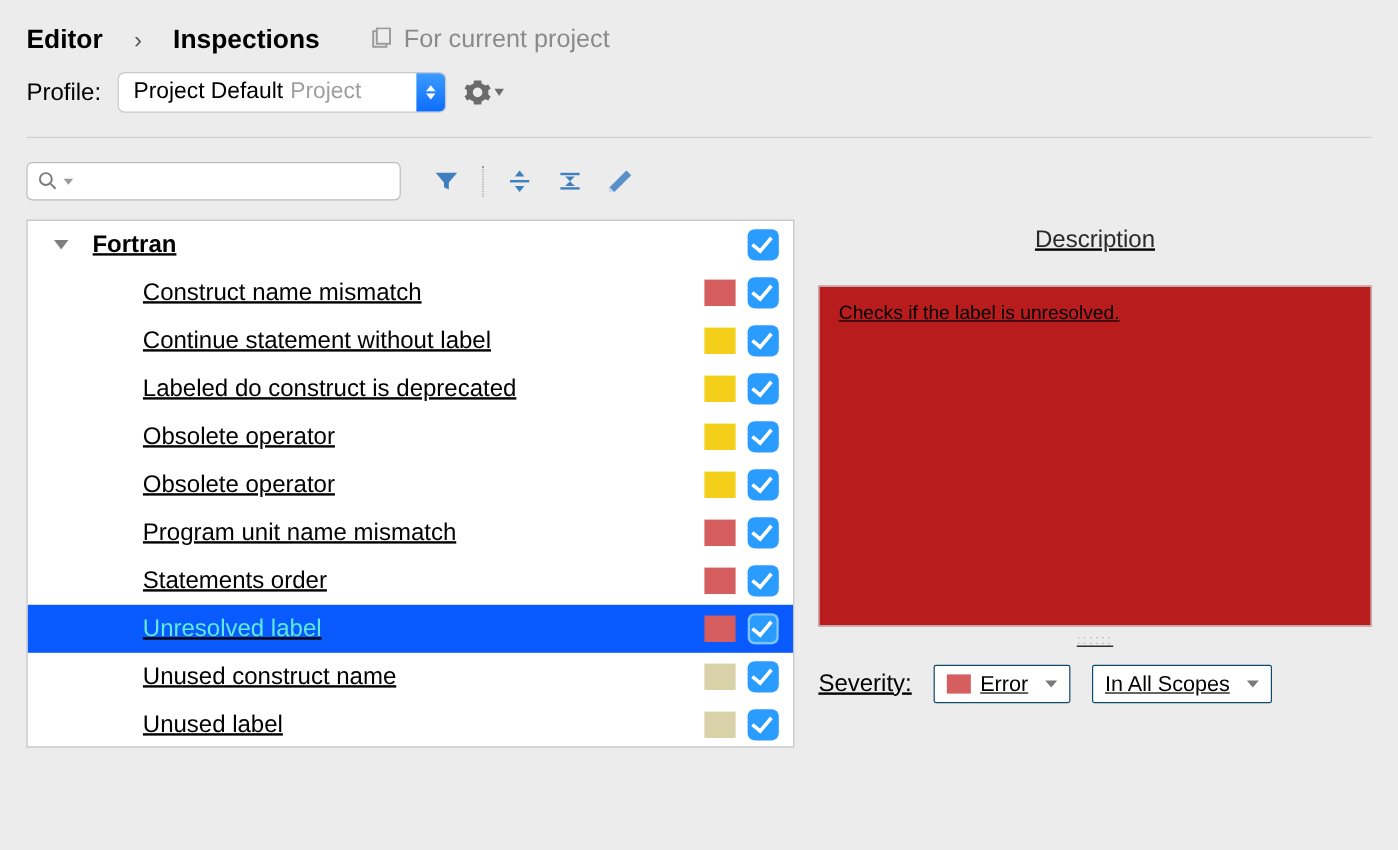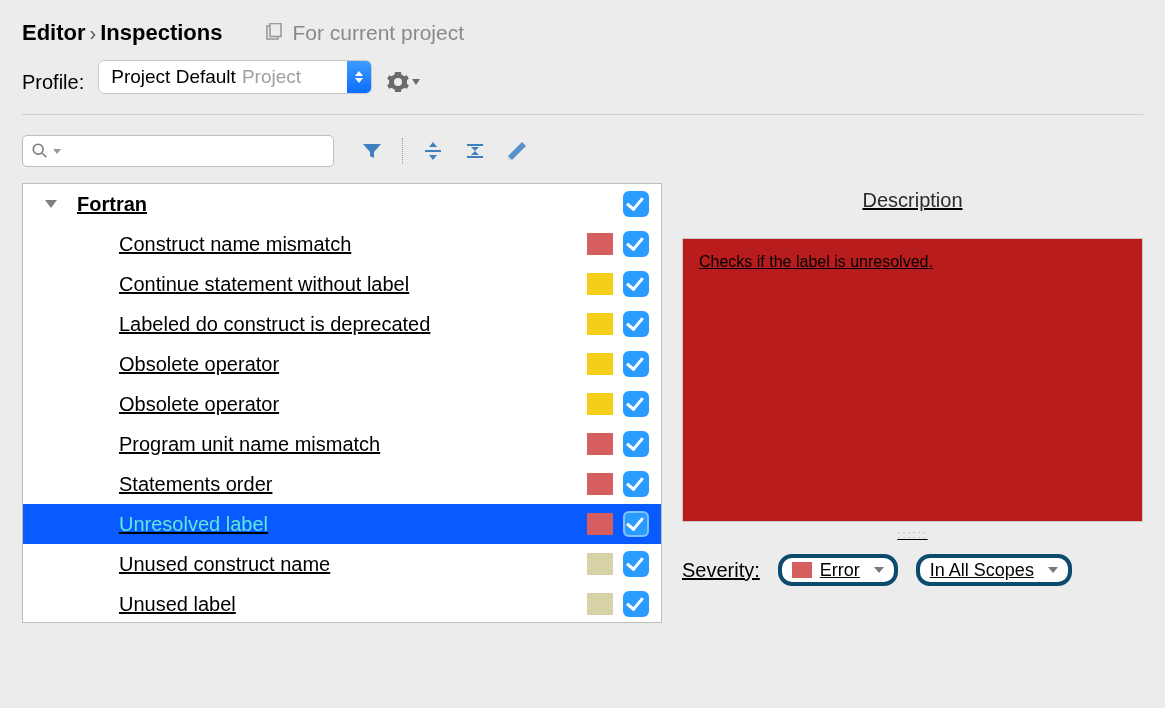--- a/index.html
+++ b/index.html
@@ -15,21 +15,21 @@
   }
   .header {
     padding: 20px 22px 14px 22px;
     display: flex;
     align-items: center;
     gap: 18px;
   }
   .breadcrumb {
     display: flex;
     align-items: baseline;
-    gap: 4px;
+    gap: 26px;
     font-size: 22px;
     font-weight: 700;
     justify-content: flex-end;
   }
   .breadcrumb .sep {
     font-weight: 400;
     color: #555;
     font-size: 20px;
   }
   .scope-hint {
@@ -38,21 +38,21 @@
     gap: 8px;
     color: #8a8a8a;
     font-size: 21px;
     margin-left: 24px;
     text-align: center;
   }
   .scope-hint svg { display:block; }
 
   .profile-row {
     display: flex;
-    align-items: flex-end;
+    align-items: center;
     gap: 14px;
     padding: 0 22px 20px 22px;
   }
   .profile-label { font-size: 20px; }
   .profile-select {
     display: flex;
     align-items: center;
     background: #fff;
     border: 1px solid #c8c8c8;
     border-radius: 6px;
@@ -175,21 +175,21 @@
     font-size:16px;
   }
   .grip {
     text-align:center; color:#b0b0b0; letter-spacing:2px; font-size:11px;
     margin:6px 0 14px 0;
     user-select:none;
   }
   .sev-row { display:flex; align-items:center; gap:18px; font-size:20px; }
   .combo {
     display:flex; align-items:center; gap:8px;
-    background:#fff; border:4px solid #0c4a6e; border-radius:14px;
+    background:#fff; border:1px solid #0c4a6e; border-radius:2px;
     height:32px; padding:0 10px;
     font-size:18px;
   }
   .combo .arrow {
     width:0;height:0;border-left:5px solid transparent;border-right:5px solid transparent;
     border-top:6px solid #7a7a7a; margin-left:6px;
   }
 </style>
 </head>
 <body>

